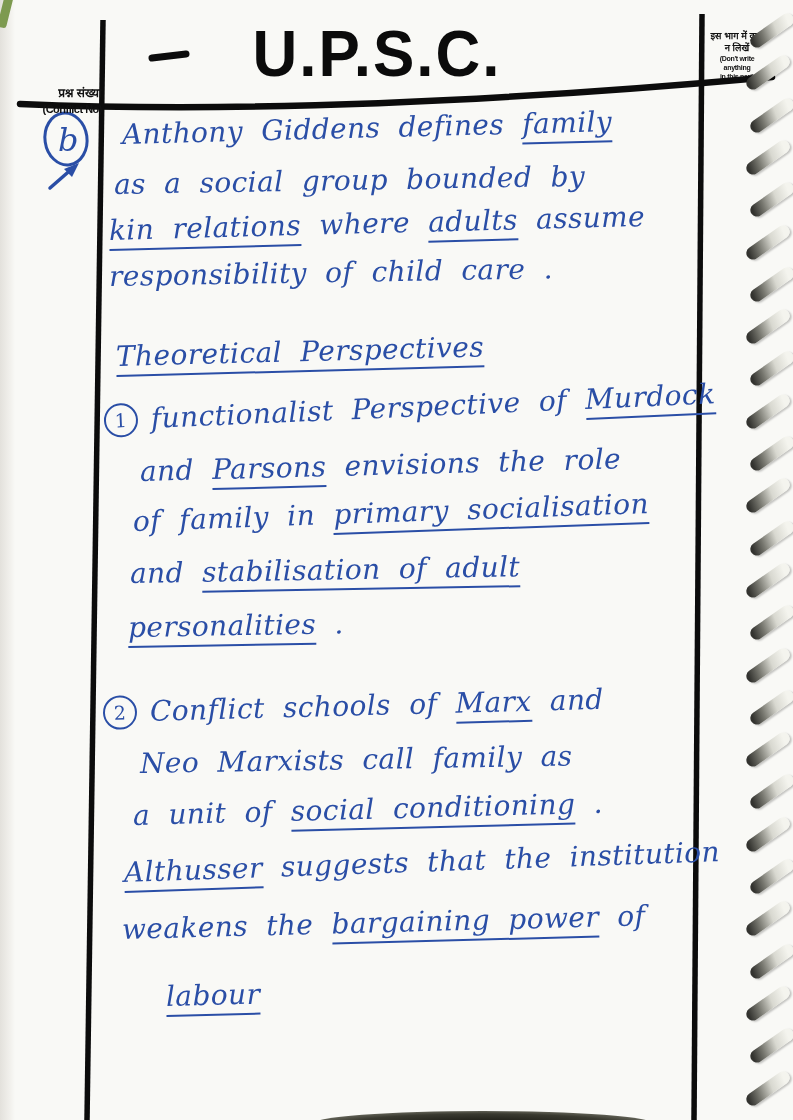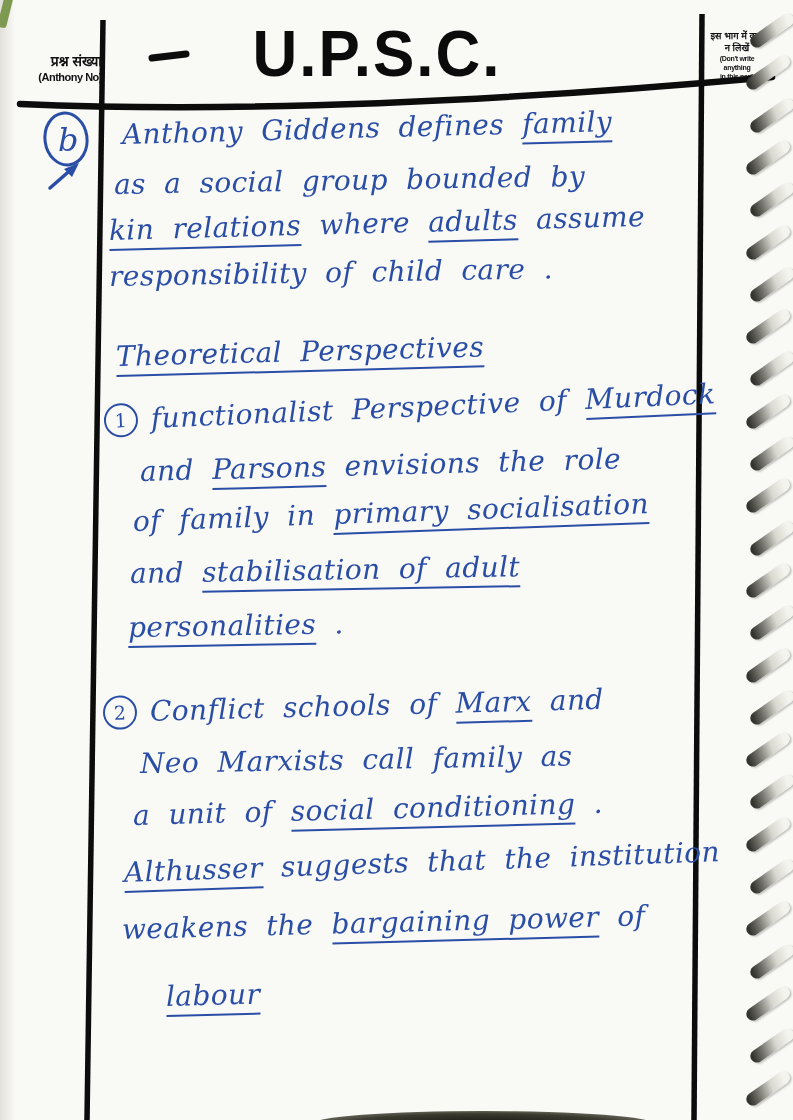--- a/index.html
+++ b/index.html
@@ -12,21 +12,21 @@
   .green-mark{position:absolute;left:1px;top:-6px;width:9px;height:34px;background:#7d9a50;
     transform:rotate(14deg);border-radius:3px;}
   .bottom-smudge{position:absolute;left:312px;top:1111px;width:342px;height:26px;border-radius:50%;
     background:radial-gradient(ellipse at 50% 50%,#15150f 0%,#3a3a30 55%,#6a6a5e 75%);}
 
   
   .title{position:absolute;left:212px;top:18px;width:330px;text-align:center;
     font-weight:900;font-size:62px;letter-spacing:2px;color:#0b0b0b;
     transform:scaleY(1.04);font-family:"Liberation Sans",sans-serif;}
   .qno-box{position:absolute;left:22px;top:52px;width:80px;text-align:right;color:#111;}
-  .qno-hi{font-size:14px;font-weight:700;line-height:18px;}
+  .qno-hi{font-size:12px;font-weight:700;line-height:18px;margin-top:32px;}
   .qno-en{font-size:11px;font-weight:700;line-height:14px;letter-spacing:-0.5px;}
   .nowrite-box{position:absolute;left:706px;top:30px;width:62px;text-align:center;color:#111;}
   .nw-hi{font-size:9.5px;font-weight:700;line-height:12px;}
   .nw-en{font-size:7px;font-weight:700;line-height:9px;letter-spacing:-0.3px;}
 
   
   #spirals{position:absolute;right:-10px;top:0;width:64px;height:1120px;}
   .spiral-ring{position:absolute;width:50px;height:13px;border-radius:8px;
     transform:rotate(-35deg);
     background:linear-gradient(105deg,#33332f 8%,#77776f 30%,#d8d8d0 58%,#f4f4ee 85%);
@@ -62,21 +62,21 @@
       <text x="58" y="151" font-size="32" font-style="italic" fill="#2a4ea6" font-family="DejaVu Serif, serif">b</text>
       <path d="M 50 188 L 74 167" stroke="#2a4ea6" stroke-width="3.5" fill="none" stroke-linecap="round"></path>
       <polygon points="79,163 64,169 72,177" fill="#2a4ea6"></polygon>
     </g>
   </svg>
 
   <div class="title">U.P.S.C.</div>
 
   <div class="qno-box">
     <div class="qno-hi">प्रश्न संख्या</div>
-    <div class="qno-en">(Anthony No)</div>
+    <div class="qno-en">(Conflict No)</div>
   </div>
 
   <div class="nowrite-box">
     <div class="nw-hi">इस भाग में कुछ</div>
     <div class="nw-hi">न लिखें</div>
     <div class="nw-en">(Don't write anything</div>
     <div class="nw-en">in this part)</div>
   </div>
 
   <div id="handwriting">

